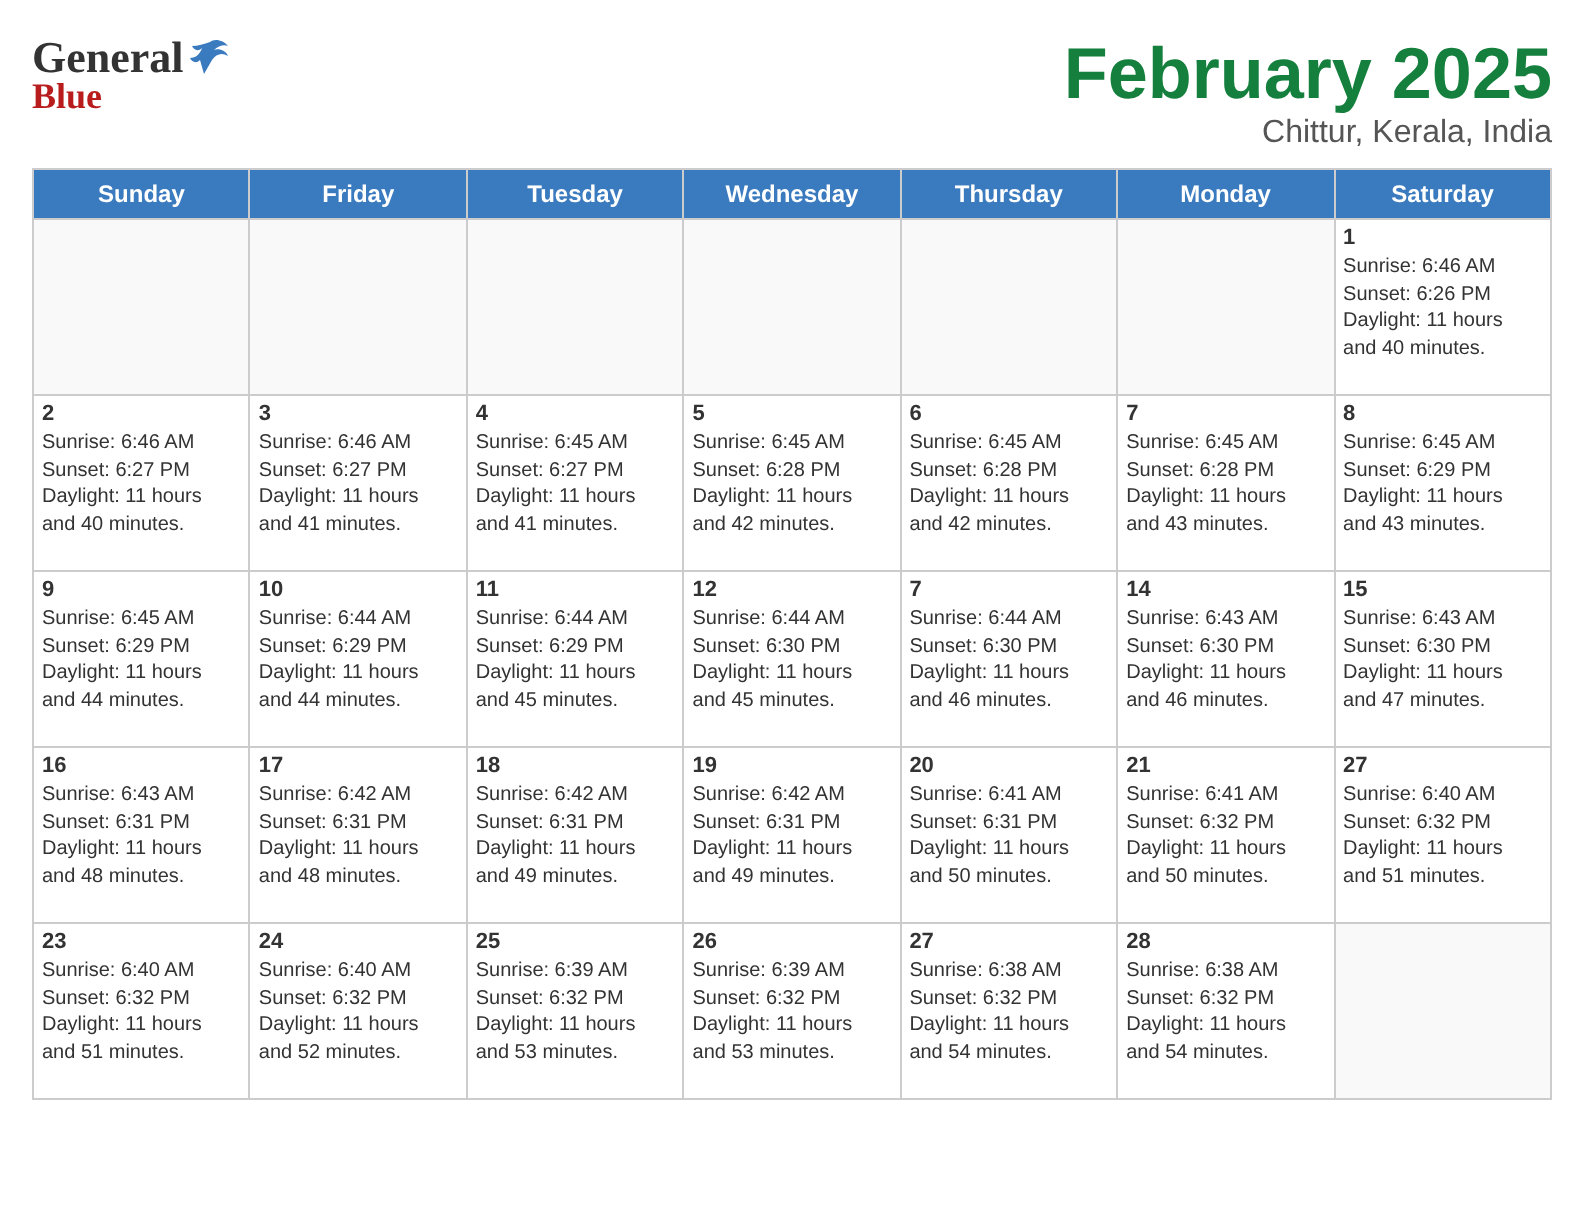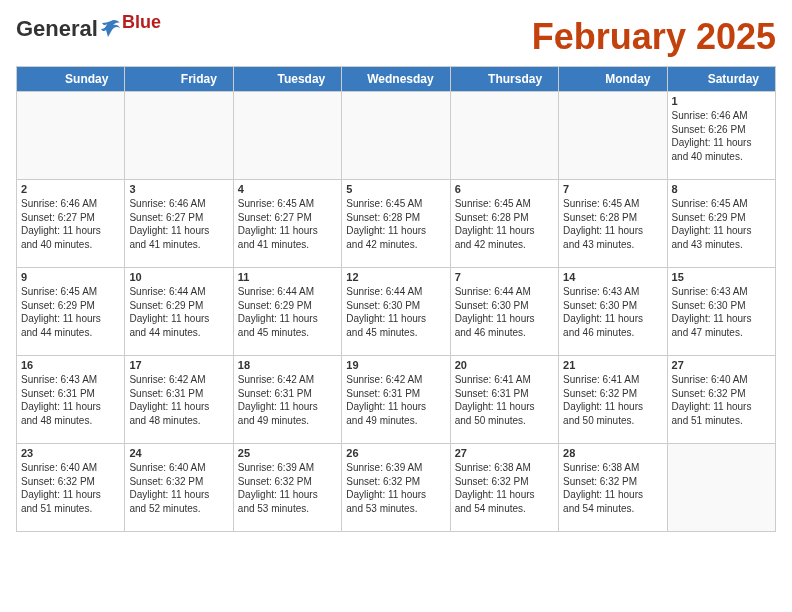--- a/index.html
+++ b/index.html
@@ -11,46 +11,48 @@
       padding: 16px;
     }
     .header {
       display: flex;
       justify-content: space-between;
       align-items: flex-start;
       margin-bottom: 8px;
     }
     .logo {
       display: flex;
+      flex-direction: column;
       align-items: flex-start;
+      font-family: Liberation Serif, serif;
     }
     .title-block {
       text-align: right;
     }
     .month-title {
       font-size: 36px;
       font-weight: bold;
-      color: #c2410c;
+      color: #15803d;
     }
     .location {
       font-size: 16px;
       color: #555;
     }
     .calendar {
       width: 100%;
       border-collapse: collapse;
       table-layout: fixed;
     }
     .calendar th {
       background: #3a7abf;
       color: #fff;
       font-size: 12px;
       font-weight: bold;
       padding: 5px 16px;
-      text-align: right;
+      text-align: center;
       border: 1px solid #ccc;
     }
     .calendar td {
       vertical-align: top;
       border: 1px solid #ccc;
       padding: 3px 4px;
       font-size: 9.5px;
       color: #333;
       height: 88px;
       width: 113px;
@@ -83,20 +85,21 @@
     <div class="logo-wrapper">
       <span style="font-size:22px;font-weight:bold;color:#333;">General</span>
       <svg width="22" height="20" viewBox="0 0 22 20">
         <path d="M11 2 C13 0, 18 1, 20 4 C18 3, 15 4, 13 6 C15 5, 19 6, 20 9 C17 7, 14 8, 12 11 L8 18 L6 11 C4 13, 2 12, 1 10 C4 10, 6 8, 7 5 C5 7, 3 6, 2 4 C5 4, 8 3, 11 2Z" fill="#3a7abf"></path>
       </svg>
     </div>
     <span style="font-size:18px;font-weight:bold;color:#b91c1c;margin-top:-4px;">Blue</span>
   </div>
   <div class="title-block">
     <div class="month-title">February 2025</div>
+    <div class="location">Chittur, Kerala, India</div>
   </div>
 </div>
 
 <table class="calendar">
   <thead>
     <tr>
     <th>Sunday</th>
         <th>Friday</th>
         <th>Tuesday</th>
         <th>Wednesday</th>

